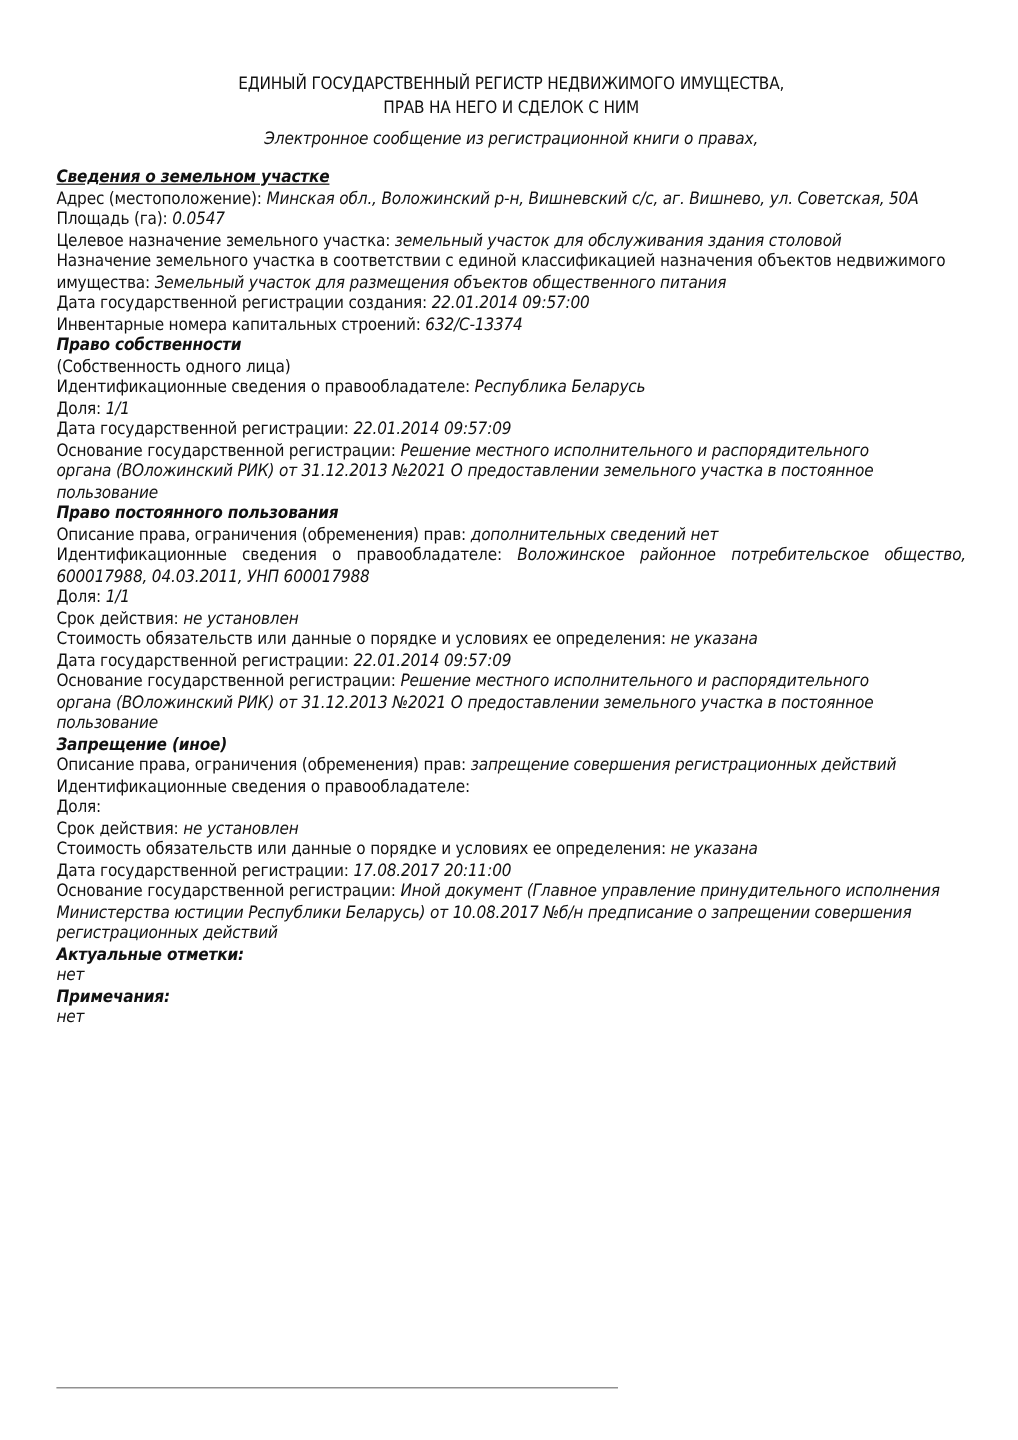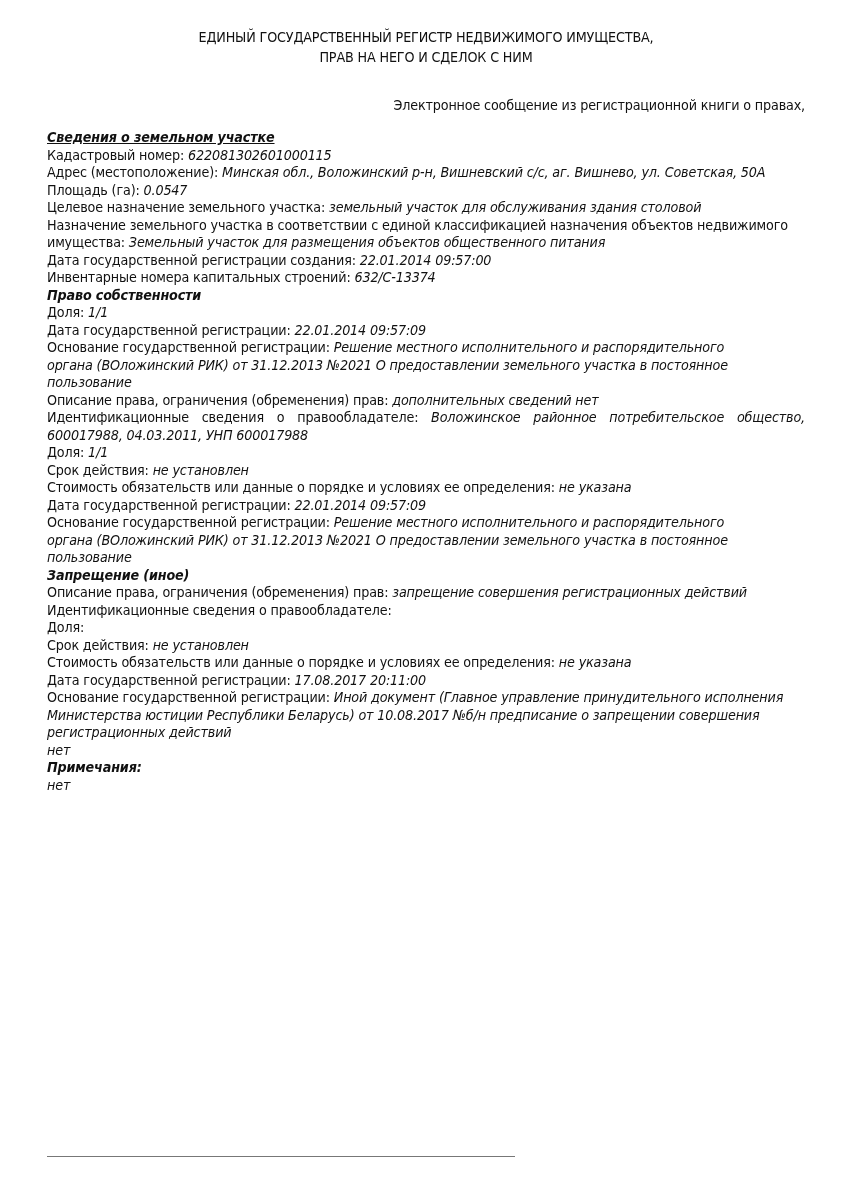--- a/index.html
+++ b/index.html
@@ -1,23 +1,23 @@
 <!DOCTYPE html>
 <html><head>
 <meta charset="utf-8">
 <style>
   html, body { margin: 0; padding: 0; background: #ffffff; }
   body {
     width: 848px; height: 1200px; position: relative; overflow: hidden;
     font-family: "DejaVu Sans Condensed", "DejaVu Sans", sans-serif;
     color: #111111;
   }
-  .page { position: absolute; left: 47px; top: 27px; width: 758px; font-size: 14.2px; line-height: 17.5px; letter-spacing: -0.15px; }
+  .page { position: absolute; left: 47px; top: 60px; width: 758px; font-size: 14.2px; line-height: 17.5px; letter-spacing: -0.15px; }
   .title { text-align: center; font-size: 14.2px; line-height: 20px; width: 758px; }
-  .subtitle { text-align: right; margin-top: 28px; line-height: 20px; }
+  .subtitle { text-align: center; margin-top: 6px; line-height: 20px; font-style: italic; }
   .section { }
   .sec1 { margin-top: 14px; }
   .sec-gap { }
   .heading { font-weight: bold; font-style: italic; }
   .heading.underline { text-decoration: underline; }
   .line { }
   .justify { text-align: justify; text-align-last: left; }
   .val { font-style: italic; }
   .bottom-rule { position: absolute; left: 47px; top: 1156px; width: 468px; height: 0; border-top: 1px solid #777; }
 </style>
@@ -29,37 +29,39 @@
   <div class="title">
     <div>ЕДИНЫЙ ГОСУДАРСТВЕННЫЙ РЕГИСТР НЕДВИЖИМОГО ИМУЩЕСТВА,</div>
     <div>ПРАВ НА НЕГО И СДЕЛОК С НИМ</div>
   </div>
   <div class="subtitle title">
     <div>Электронное сообщение из регистрационной книги о правах,</div>
   </div>
 
   <div class="section sec1">
     <div class="heading underline">Сведения о земельном участке</div>
-    <div class="line"><span>Кадастровый номер: </span><span class="val">622081302601000115</span></div>
     <div class="line"><span>Адрес (местоположение): </span><span class="val">Минская обл., Воложинский р-н, Вишневский с/с, аг. Вишнево, ул. Советская, 50А</span></div>
     <div class="line"><span>Площадь (га): </span><span class="val">0.0547</span></div>
     <div class="line" style="white-space:nowrap"><span>Целевое назначение земельного участка: </span><span class="val">земельный участок для обслуживания здания столовой</span></div>
     <div class="line"><span>Назначение земельного участка в соответствии с единой классификацией назначения объектов недвижимого имущества: </span><span class="val">Земельный участок для размещения объектов общественного питания</span></div>
     <div class="line"><span>Дата государственной регистрации создания: </span><span class="val">22.01.2014 09:57:00</span></div>
     <div class="line"><span>Инвентарные номера капитальных строений: </span><span class="val">632/С-13374</span></div>
   </div>
 
   <div class="section sec-gap">
     <div class="heading">Право собственности</div>
+    <div class="line">(Собственность одного лица)</div>
+    <div class="line"><span>Идентификационные сведения о правообладателе: </span><span class="val">Республика Беларусь</span></div>
     <div class="line"><span>Доля: </span><span class="val">1/1</span></div>
     <div class="line"><span>Дата государственной регистрации: </span><span class="val">22.01.2014 09:57:09</span></div>
     <div class="line" style="width:700px"><span>Основание государственной регистрации: </span><span class="val">Решение местного исполнительного и распорядительного органа (ВОложинский РИК) от 31.12.2013 №2021 О предоставлении земельного участка в постоянное пользование</span></div>
   </div>
 
   <div class="section sec-gap">
+    <div class="heading">Право постоянного пользования</div>
     <div class="line"><span>Описание права, ограничения (обременения) прав: </span><span class="val">дополнительных сведений нет</span></div>
     <div class="line justify"><span>Идентификационные сведения о правообладателе: </span><span class="val">Воложинское районное потребительское общество, 600017988, 04.03.2011, УНП 600017988</span></div>
     <div class="line"><span>Доля: </span><span class="val">1/1</span></div>
     <div class="line"><span>Срок действия: </span><span class="val">не установлен</span></div>
     <div class="line"><span>Стоимость обязательств или данные о порядке и условиях ее определения: </span><span class="val">не указана</span></div>
     <div class="line"><span>Дата государственной регистрации: </span><span class="val">22.01.2014 09:57:09</span></div>
     <div class="line" style="width:700px"><span>Основание государственной регистрации: </span><span class="val">Решение местного исполнительного и распорядительного органа (ВОложинский РИК) от 31.12.2013 №2021 О предоставлении земельного участка в постоянное пользование</span></div>
   </div>
 
   <div class="section sec-gap">
@@ -67,20 +69,21 @@
     <div class="line" style="width:745px"><span>Описание права, ограничения (обременения) прав: </span><span class="val">запрещение совершения регистрационных действий</span></div>
     <div class="line">Идентификационные сведения о правообладателе:</div>
     <div class="line">Доля:</div>
     <div class="line"><span>Срок действия: </span><span class="val">не установлен</span></div>
     <div class="line"><span>Стоимость обязательств или данные о порядке и условиях ее определения: </span><span class="val">не указана</span></div>
     <div class="line"><span>Дата государственной регистрации: </span><span class="val">17.08.2017 20:11:00</span></div>
     <div class="line"><span>Основание государственной регистрации: </span><span class="val">Иной документ (Главное управление принудительного исполнения Министерства юстиции Республики Беларусь) от 10.08.2017 №б/н предписание о запрещении совершения регистрационных действий</span></div>
   </div>
 
   <div class="section sec-gap">
+    <div class="heading">Актуальные отметки:</div>
     <div class="line val">нет</div>
   </div>
 
   <div class="section sec-gap">
     <div class="heading">Примечания:</div>
     <div class="line val">нет</div>
   </div>
 </div>
 
 <div class="bottom-rule"></div>

